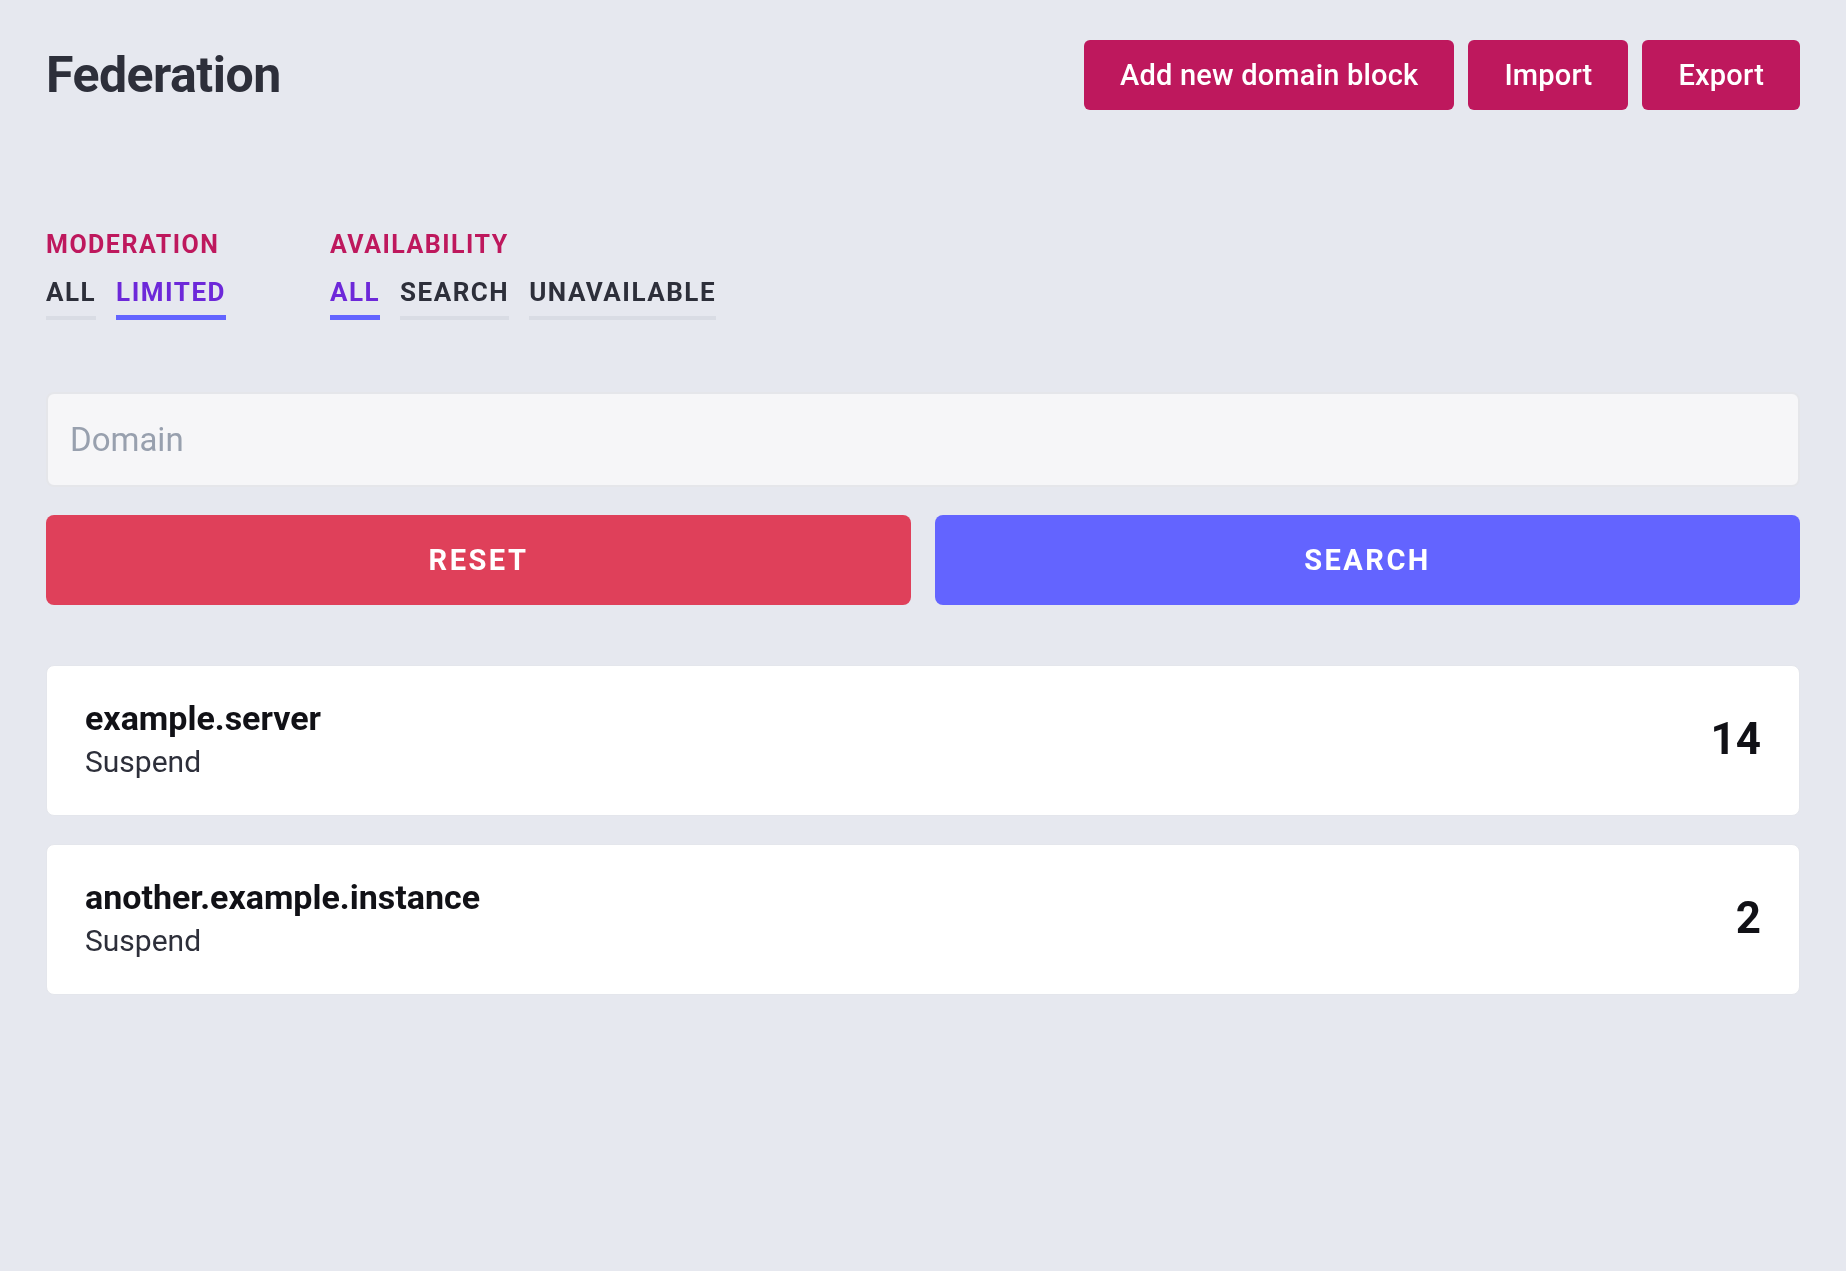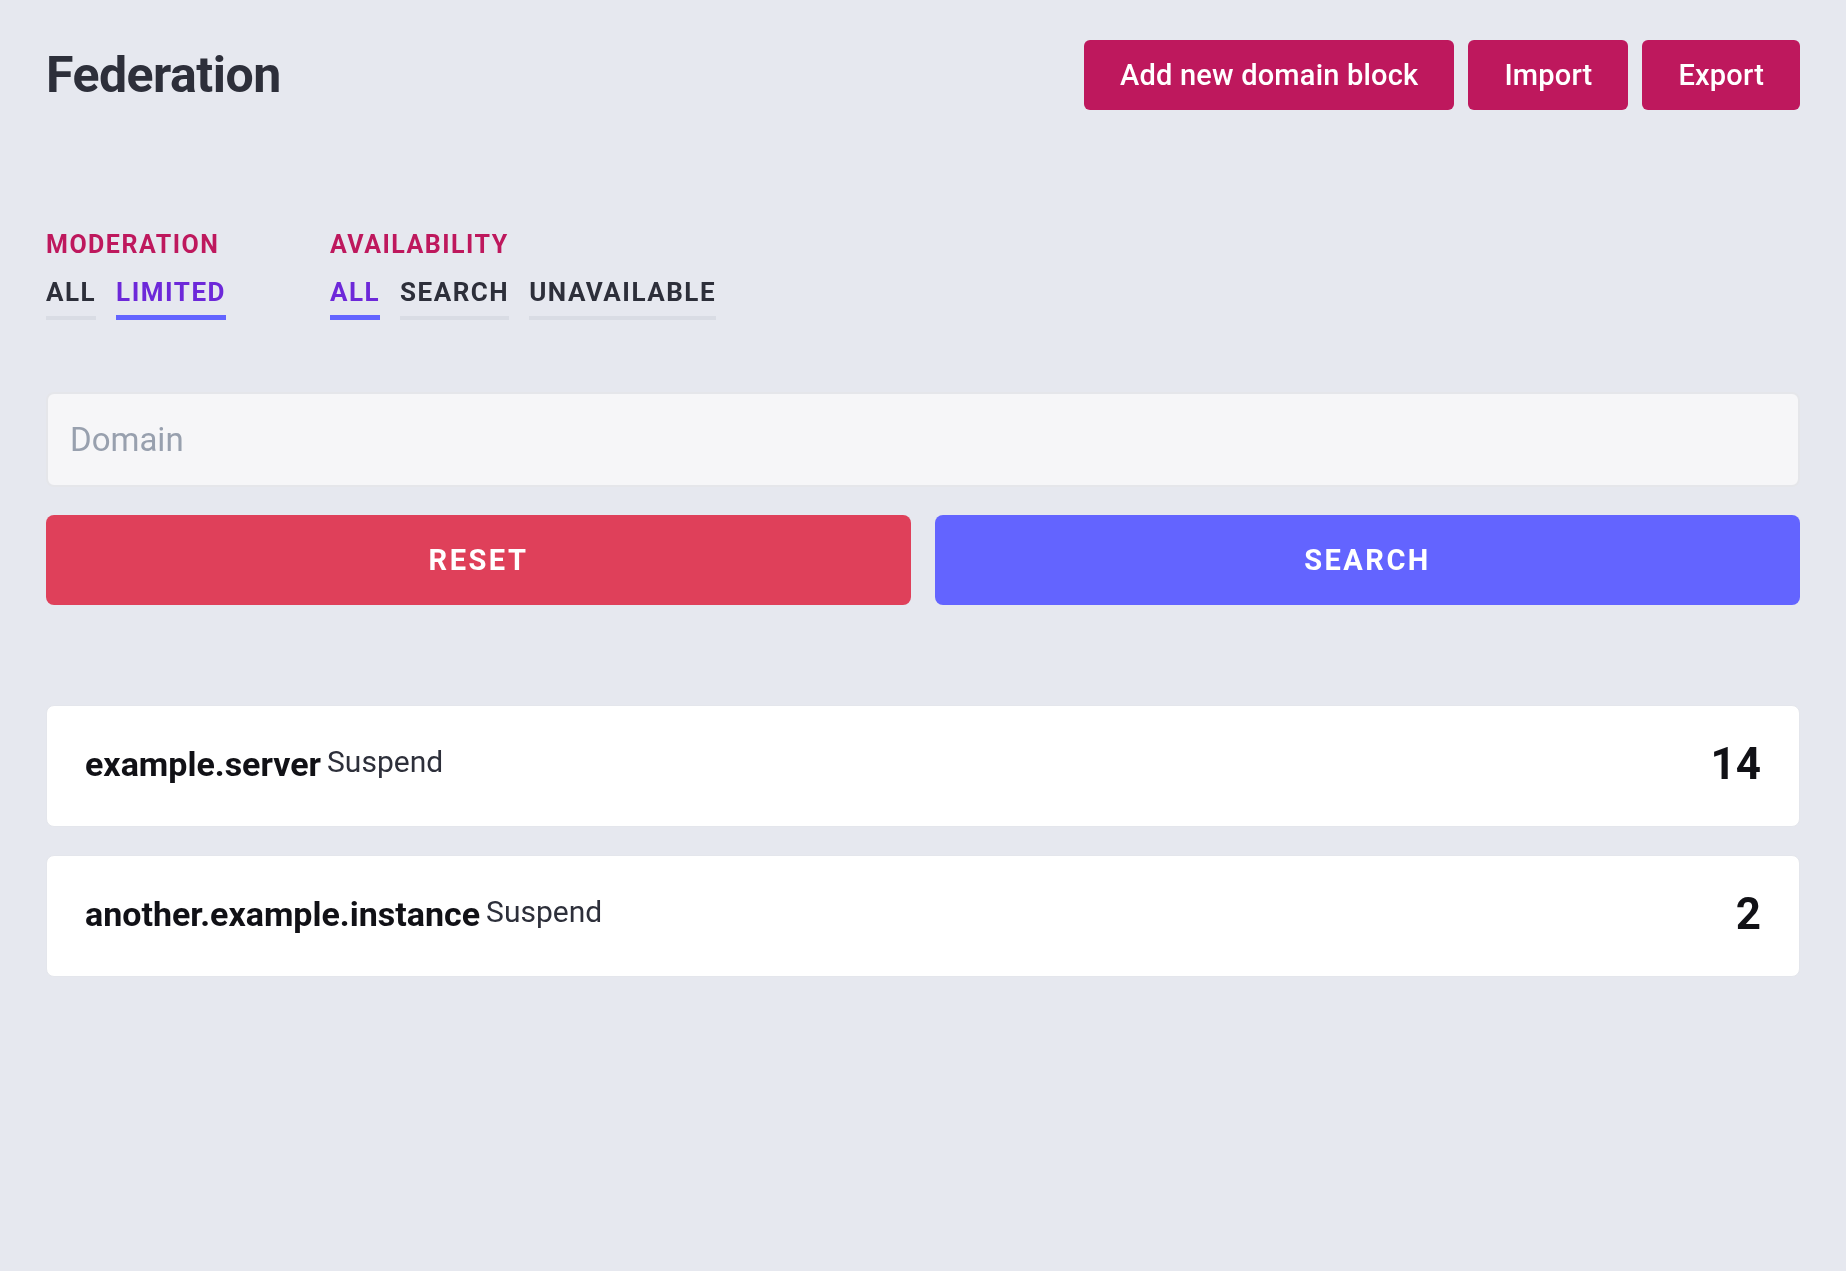--- a/index.html
+++ b/index.html
@@ -79,21 +79,21 @@
       border-bottom: 4px solid #d9dce4;
       cursor: pointer;
     }
 
     .filter-option.selected {
       color: #6d28d9;
       border-bottom: 5px solid #6364ff;
     }
 
     .search-section {
-      margin-bottom: 100px;
+      margin-bottom: 60px;
     }
 
     .search-input {
       width: 100%;
       font-size: 33px;
       font-family: inherit;
       padding: 26px 22px;
       border: 2px solid #e5e6ea;
       border-radius: 8px;
       background-color: #f6f6f8;
@@ -143,21 +143,21 @@
       border-radius: 8px;
       padding: 32px 38px 36px 38px;
       display: flex;
       justify-content: space-between;
       align-items: center;
       cursor: pointer;
     }
 
     .domain-info {
       display: flex;
-      flex-direction: row;
+      flex-direction: column;
       gap: 6px;
     }
 
     .domain-name {
       font-size: 34px;
       font-weight: 700;
       color: #111116;
     }
 
     .domain-status {

